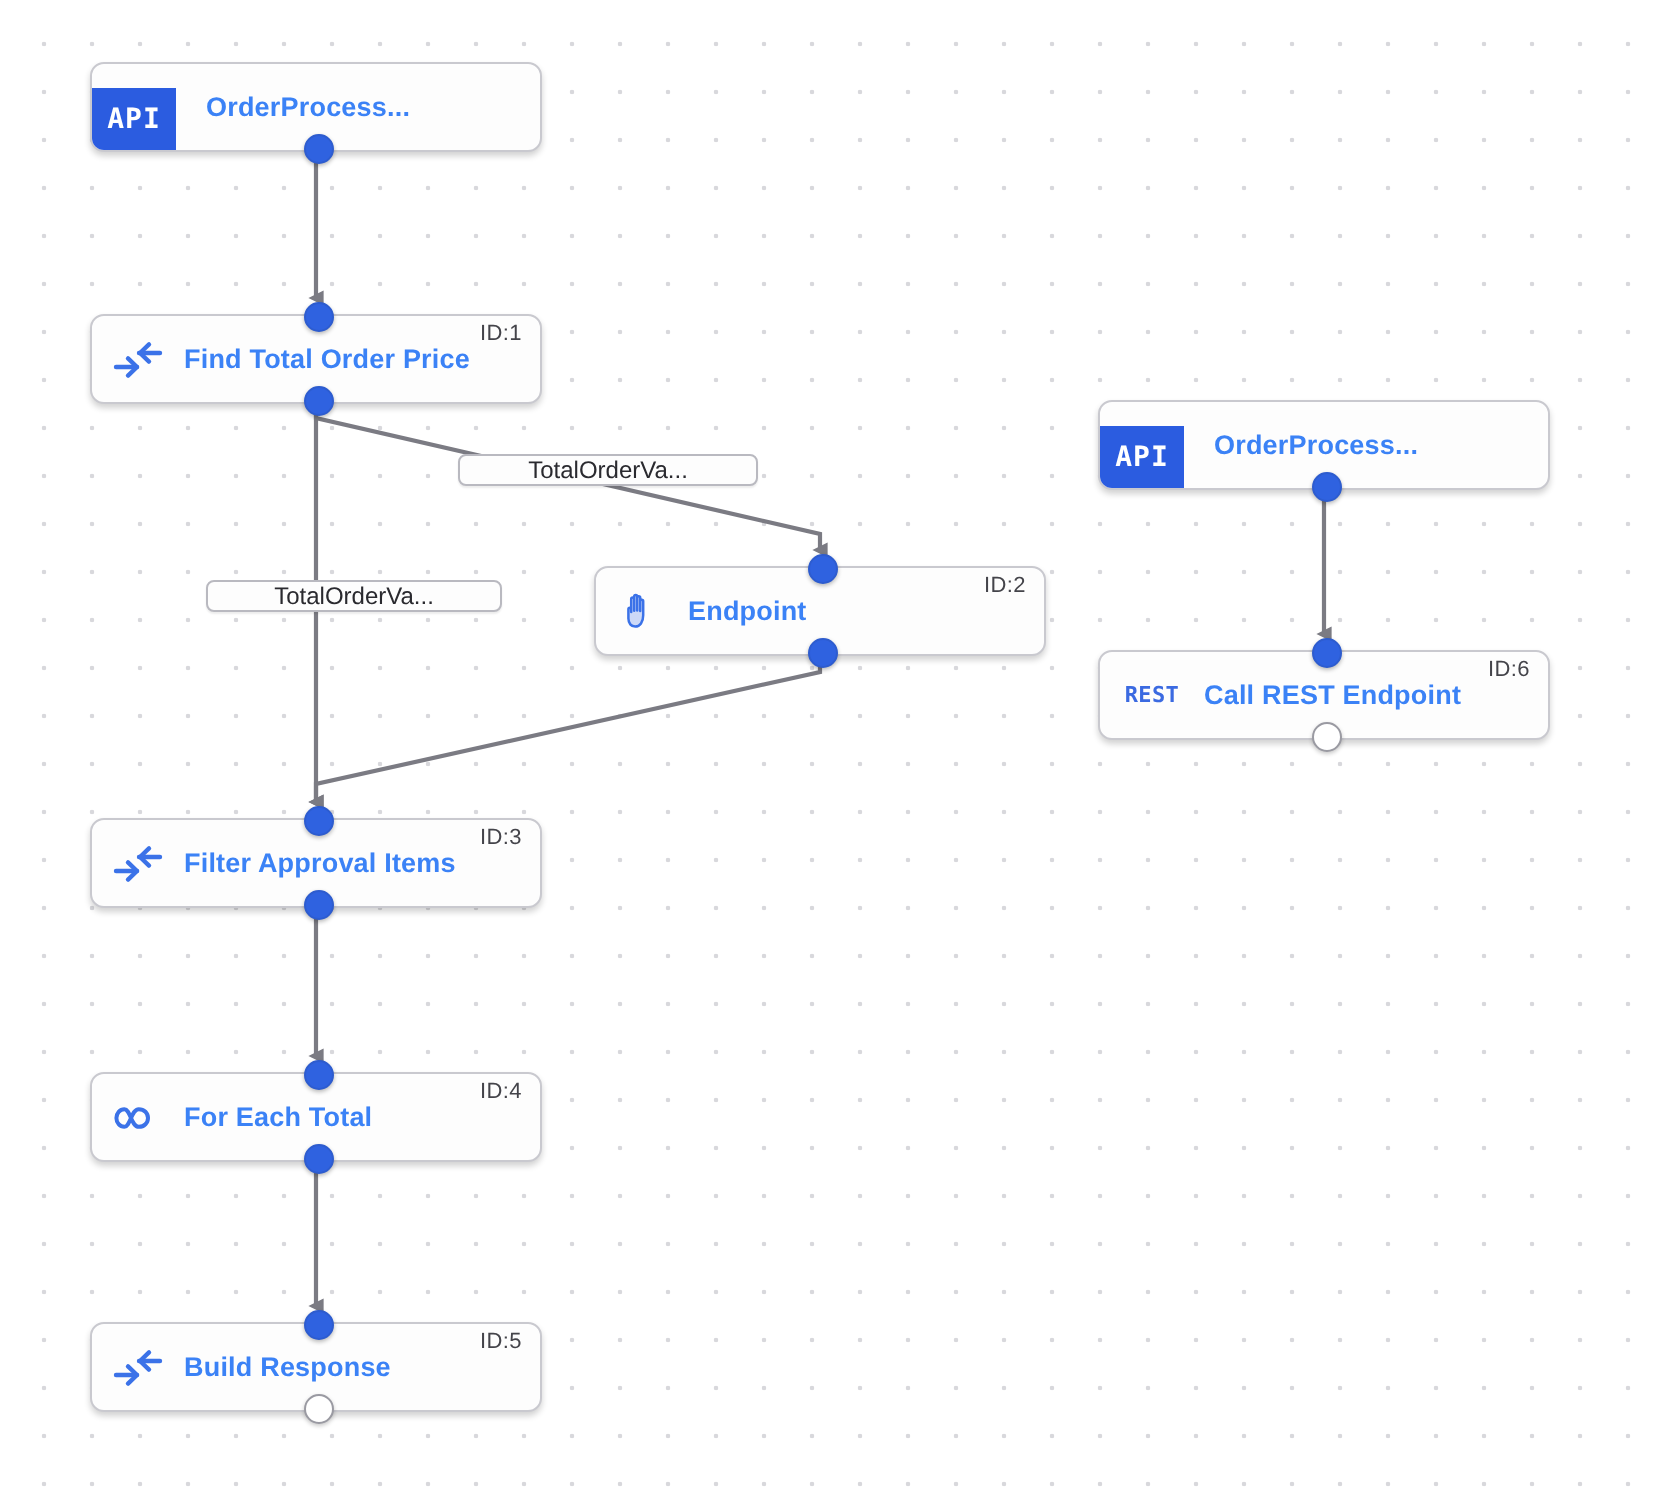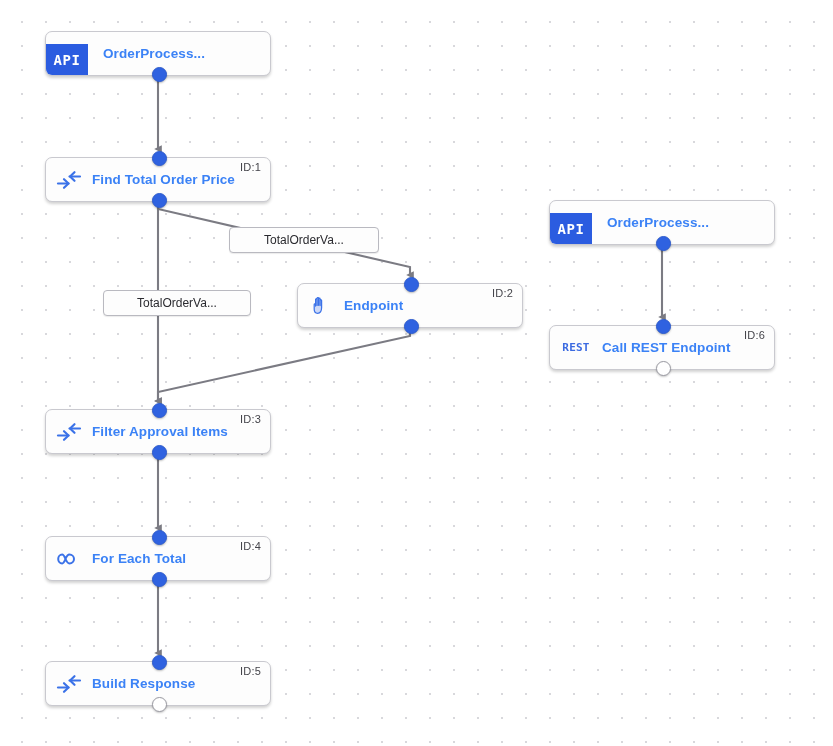--- a/index.html
+++ b/index.html
@@ -137,21 +137,21 @@
   .port.top { top: -7px; }
   .port.bottom { bottom: -7px; }
 
   
   .edge-label {
     position: absolute;
     box-sizing: border-box;
     background: #fdfdfd;
     border: 1px solid #b9b9c0;
     border-radius: 4px;
-    height: 26px;
+    height: 16px;
     display: flex;
     align-items: center;
     justify-content: center;
     font-size: 12px;
     color: #2a2a2f;
     white-space: nowrap;
     z-index: 4;
     box-shadow: 0 1px 1px rgba(0,0,0,0.08);
   }
 </style>

